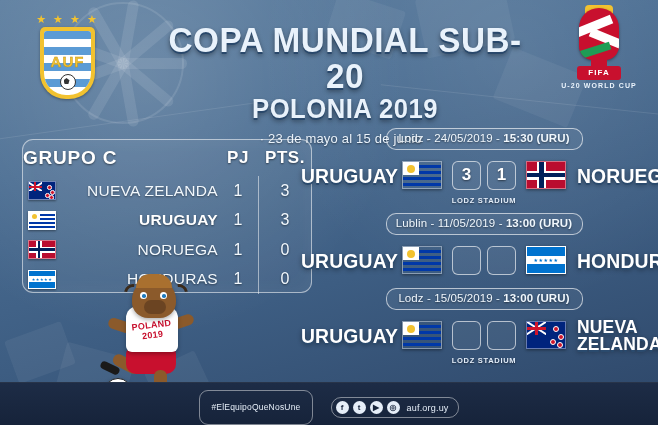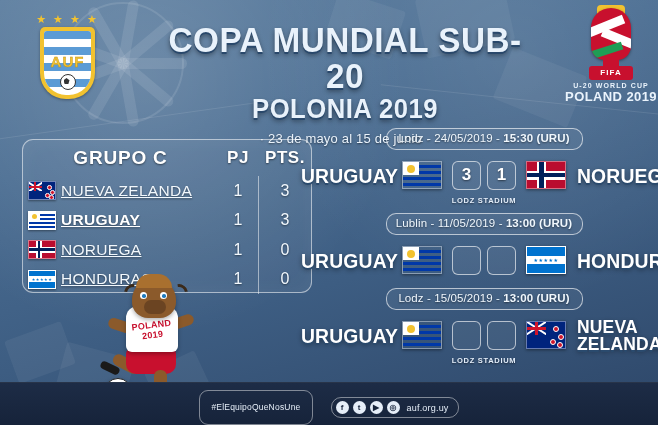--- a/index.html
+++ b/index.html
@@ -53,21 +53,21 @@
   .title2{
     font-size:27px;font-weight:bold;letter-spacing:0.5px;line-height:29px;margin-top:1px;
     color:#e9f2fb;
     text-shadow:0 2px 0 #29486b,0 3px 6px rgba(0,0,0,.45);
     transform:scaleX(0.95);
   }
   .subtitle{margin-top:7px;font-size:13px;color:#eaf3fc;letter-spacing:.2px;
     text-shadow:0 1px 2px rgba(0,0,0,.5);}
 
   
-  .fifa{position:absolute;right:0;top:8px;width:94px;height:108px;text-align:center;}
+  .fifa{position:absolute;right:12px;top:8px;width:94px;height:108px;text-align:center;}
   .trophy{position:relative;width:56px;height:72px;margin:0 auto;}
   .t-cup{position:absolute;left:8px;top:0;width:40px;height:52px;background:#c8102e;
     border-radius:20px 20px 14px 14px;overflow:hidden;
     box-shadow:0 1px 3px rgba(0,0,0,.4);}
   .t-swirl{position:absolute;background:#fff;}
   .t-s1{left:-6px;top:14px;width:40px;height:9px;transform:rotate(-22deg);}
   .t-s2{left:10px;top:27px;width:40px;height:9px;transform:rotate(22deg);}
   .t-s3{left:-4px;top:39px;width:36px;height:8px;transform:rotate(-18deg);background:#1f9d55;}
   .t-crown{position:absolute;left:14px;top:-3px;width:28px;height:13px;background:#f2c230;
     border-radius:4px 4px 0 0;}
@@ -82,29 +82,29 @@
   
   .panel{
     position:absolute;left:22px;top:139px;width:288px;height:152px;
     border:1.6px solid rgba(255,255,255,0.55);border-radius:11px;
     background:rgba(255,255,255,0.045);
     box-shadow:inset 0 0 22px rgba(255,255,255,0.05);
   }
   .ptable{width:100%;border-collapse:collapse;}
   .ptable th,.ptable td{padding:0;}
   .hdr-group{font-size:19px;font-weight:bold;color:#ffffff;letter-spacing:.8px;
-    text-shadow:0 1px 2px rgba(0,0,0,.5);padding-left:14px;text-align:center;height:36px;}
+    text-shadow:0 1px 2px rgba(0,0,0,.5);padding-left:14px;text-align:left;height:36px;}
   .hdr-col{font-size:17px;font-weight:bold;color:#ffffff;letter-spacing:.5px;
     text-shadow:0 1px 2px rgba(0,0,0,.5);text-align:center;width:40px;}
   .hdr-pts{width:52px;}
   .divcell{width:1px;padding:0;}
   .vdiv{width:1px;height:118px;background:rgba(255,255,255,0.5);margin:0 auto;}
   .flagcell{width:38px;text-align:center;padding-left:10px;}
-  .teamcell{font-size:15.5px;color:#f2f8fd;letter-spacing:.3px;text-align:left;
-    padding-left:6px;text-shadow:0 1px 2px rgba(0,0,0,.45);text-decoration:underline;}
+  .teamcell{font-size:15.5px;color:#f2f8fd;letter-spacing:.3px;text-align:right;
+    padding-left:6px;text-shadow:0 1px 2px rgba(0,0,0,.45);}
   .teamcell.bold{font-weight:bold;color:#fff;}
   .numcell{font-size:16px;color:#f2f8fd;text-align:center;
     text-shadow:0 1px 2px rgba(0,0,0,.45);}
   .ptable tbody tr{height:27px;}
 
   
   .fl{display:inline-block;width:26px;height:17px;position:relative;overflow:hidden;
     border:0.5px solid rgba(255,255,255,.45);vertical-align:middle;
     box-shadow:0 1px 2px rgba(0,0,0,.4);}
   
@@ -279,21 +279,20 @@
       <div class="t-cup">
         <div class="t-swirl t-s1"></div>
         <div class="t-swirl t-s2"></div>
         <div class="t-swirl t-s3"></div>
       </div>
       <div class="t-neck"></div>
       <div class="t-base"></div>
       <div class="t-base-txt">FIFA</div>
     </div>
     <div class="fifa-l1">U-20 WORLD CUP</div>
-    <div class="fifa-l2">POLAND 2019</div>
   </div>
 
   <div class="panel">
     <table class="ptable">
       <thead>
         <tr>
           <th class="hdr-group" colspan="2">GRUPO C</th>
           <th class="hdr-col">PJ</th>
           <th class="divcell"></th>
           <th class="hdr-col hdr-pts">PTS.</th>

